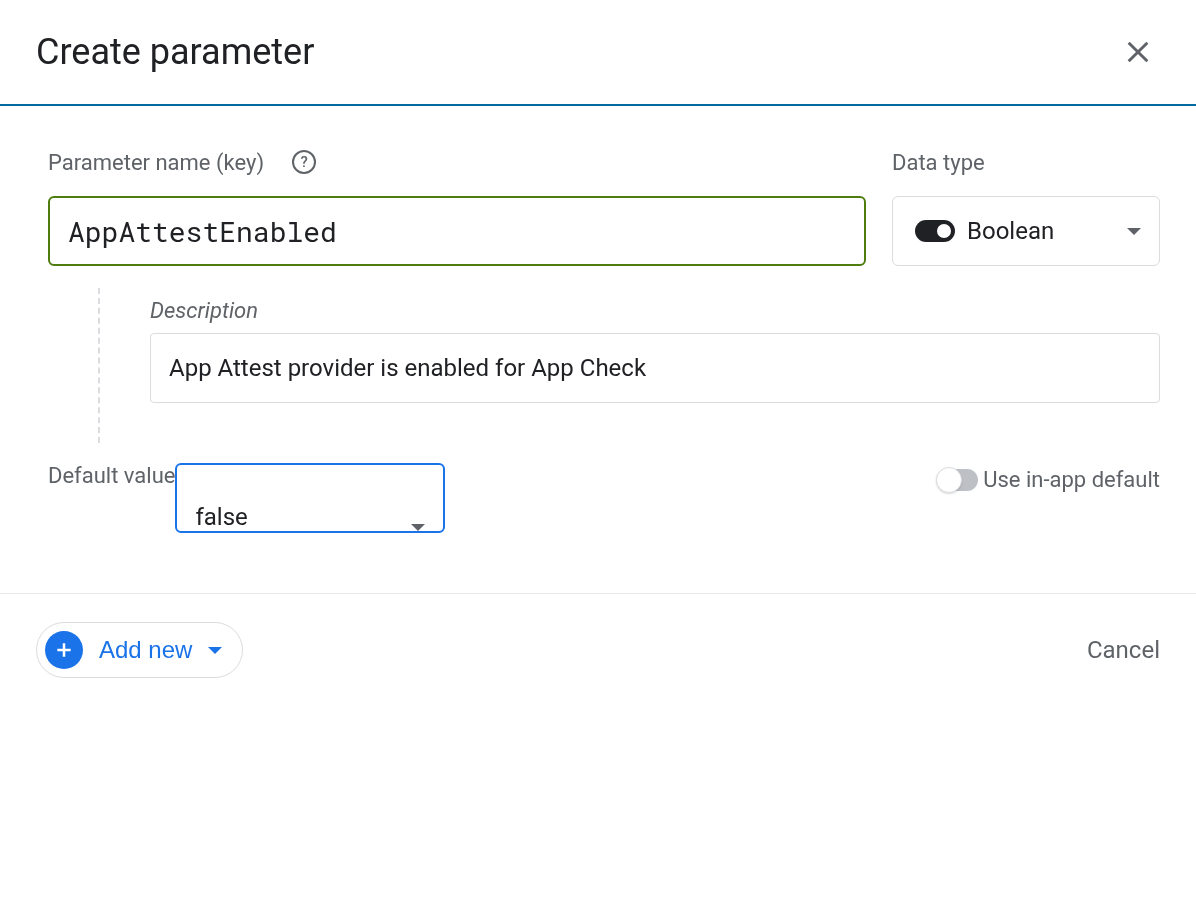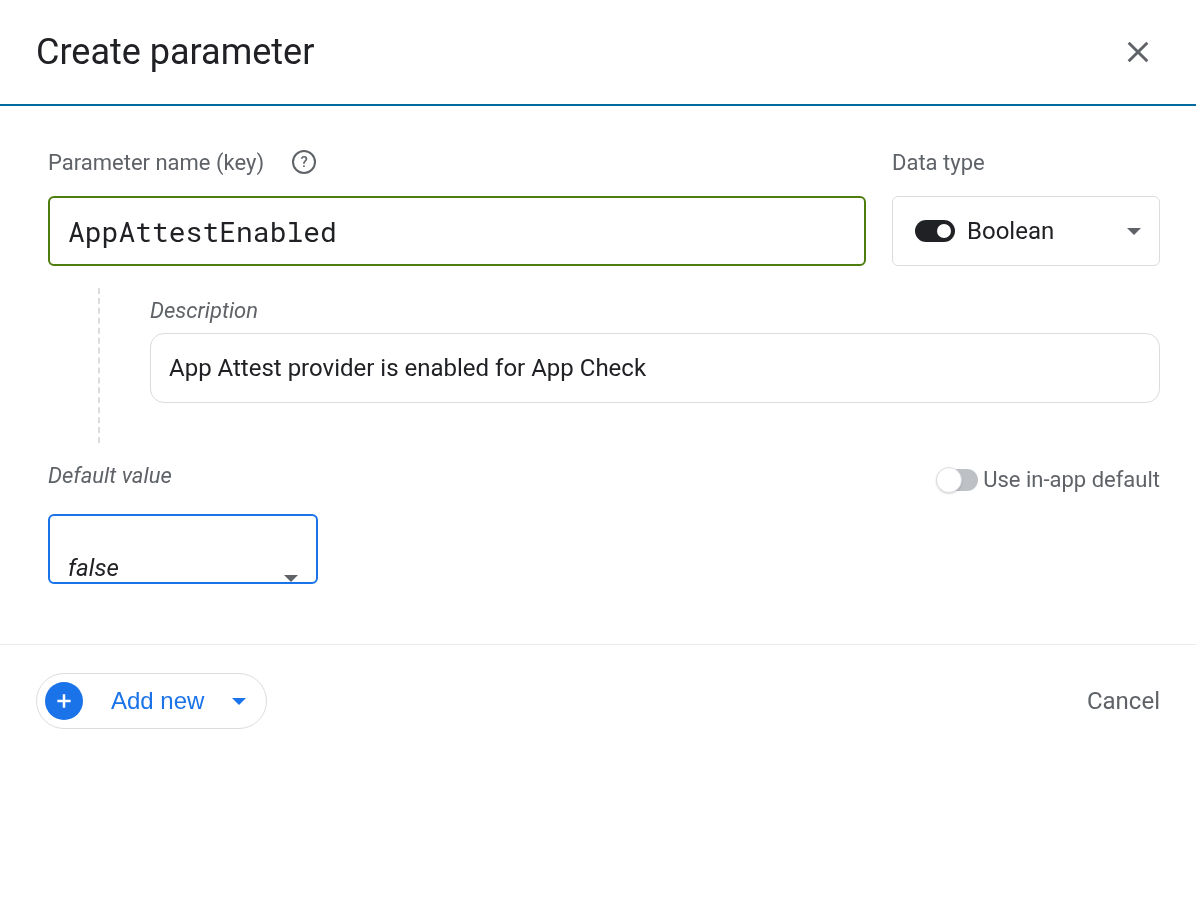--- a/index.html
+++ b/index.html
@@ -151,36 +151,35 @@
       font-size: 22px;
       color: #5f6368;
       margin-bottom: 10px;
       padding-top: 10px;
       font-style: italic;
     }
     .description-input {
       width: 100%;
       height: 70px;
       border: 1px solid #dadce0;
-      border-radius: 14px;
+      border-radius: 4px;
       padding: 0 18px;
       font-size: 24px;
       color: #202124;
       outline: none;
       font-family: inherit;
     }
     .default-value-row {
       display: flex;
       justify-content: space-between;
       align-items: flex-start;
     }
     .default-value-group {
       display: flex;
-      flex-direction: column;
-      font-style: italic;
+      flex-direction: row;
     }
     .default-value-label {
       font-size: 22px;
       color: #5f6368;
       margin-bottom: 26px;
     }
     .default-select {
       width: 270px;
       height: 70px;
       border: 2px solid #1a73e8;
@@ -228,21 +227,21 @@
     .footer {
       border-top: 1px solid #e8eaed;
       padding: 28px 36px;
       display: flex;
       justify-content: space-between;
       align-items: center;
     }
     .add-new-btn {
       display: flex;
       align-items: center;
-      gap: 28px;
+      gap: 16px;
       border: 1px solid #dadce0;
       border-radius: 28px;
       padding: 8px 20px 8px 8px;
       background: #fff;
       cursor: pointer;
     }
     .plus-circle {
       width: 38px;
       height: 38px;
       background: #1a73e8;

